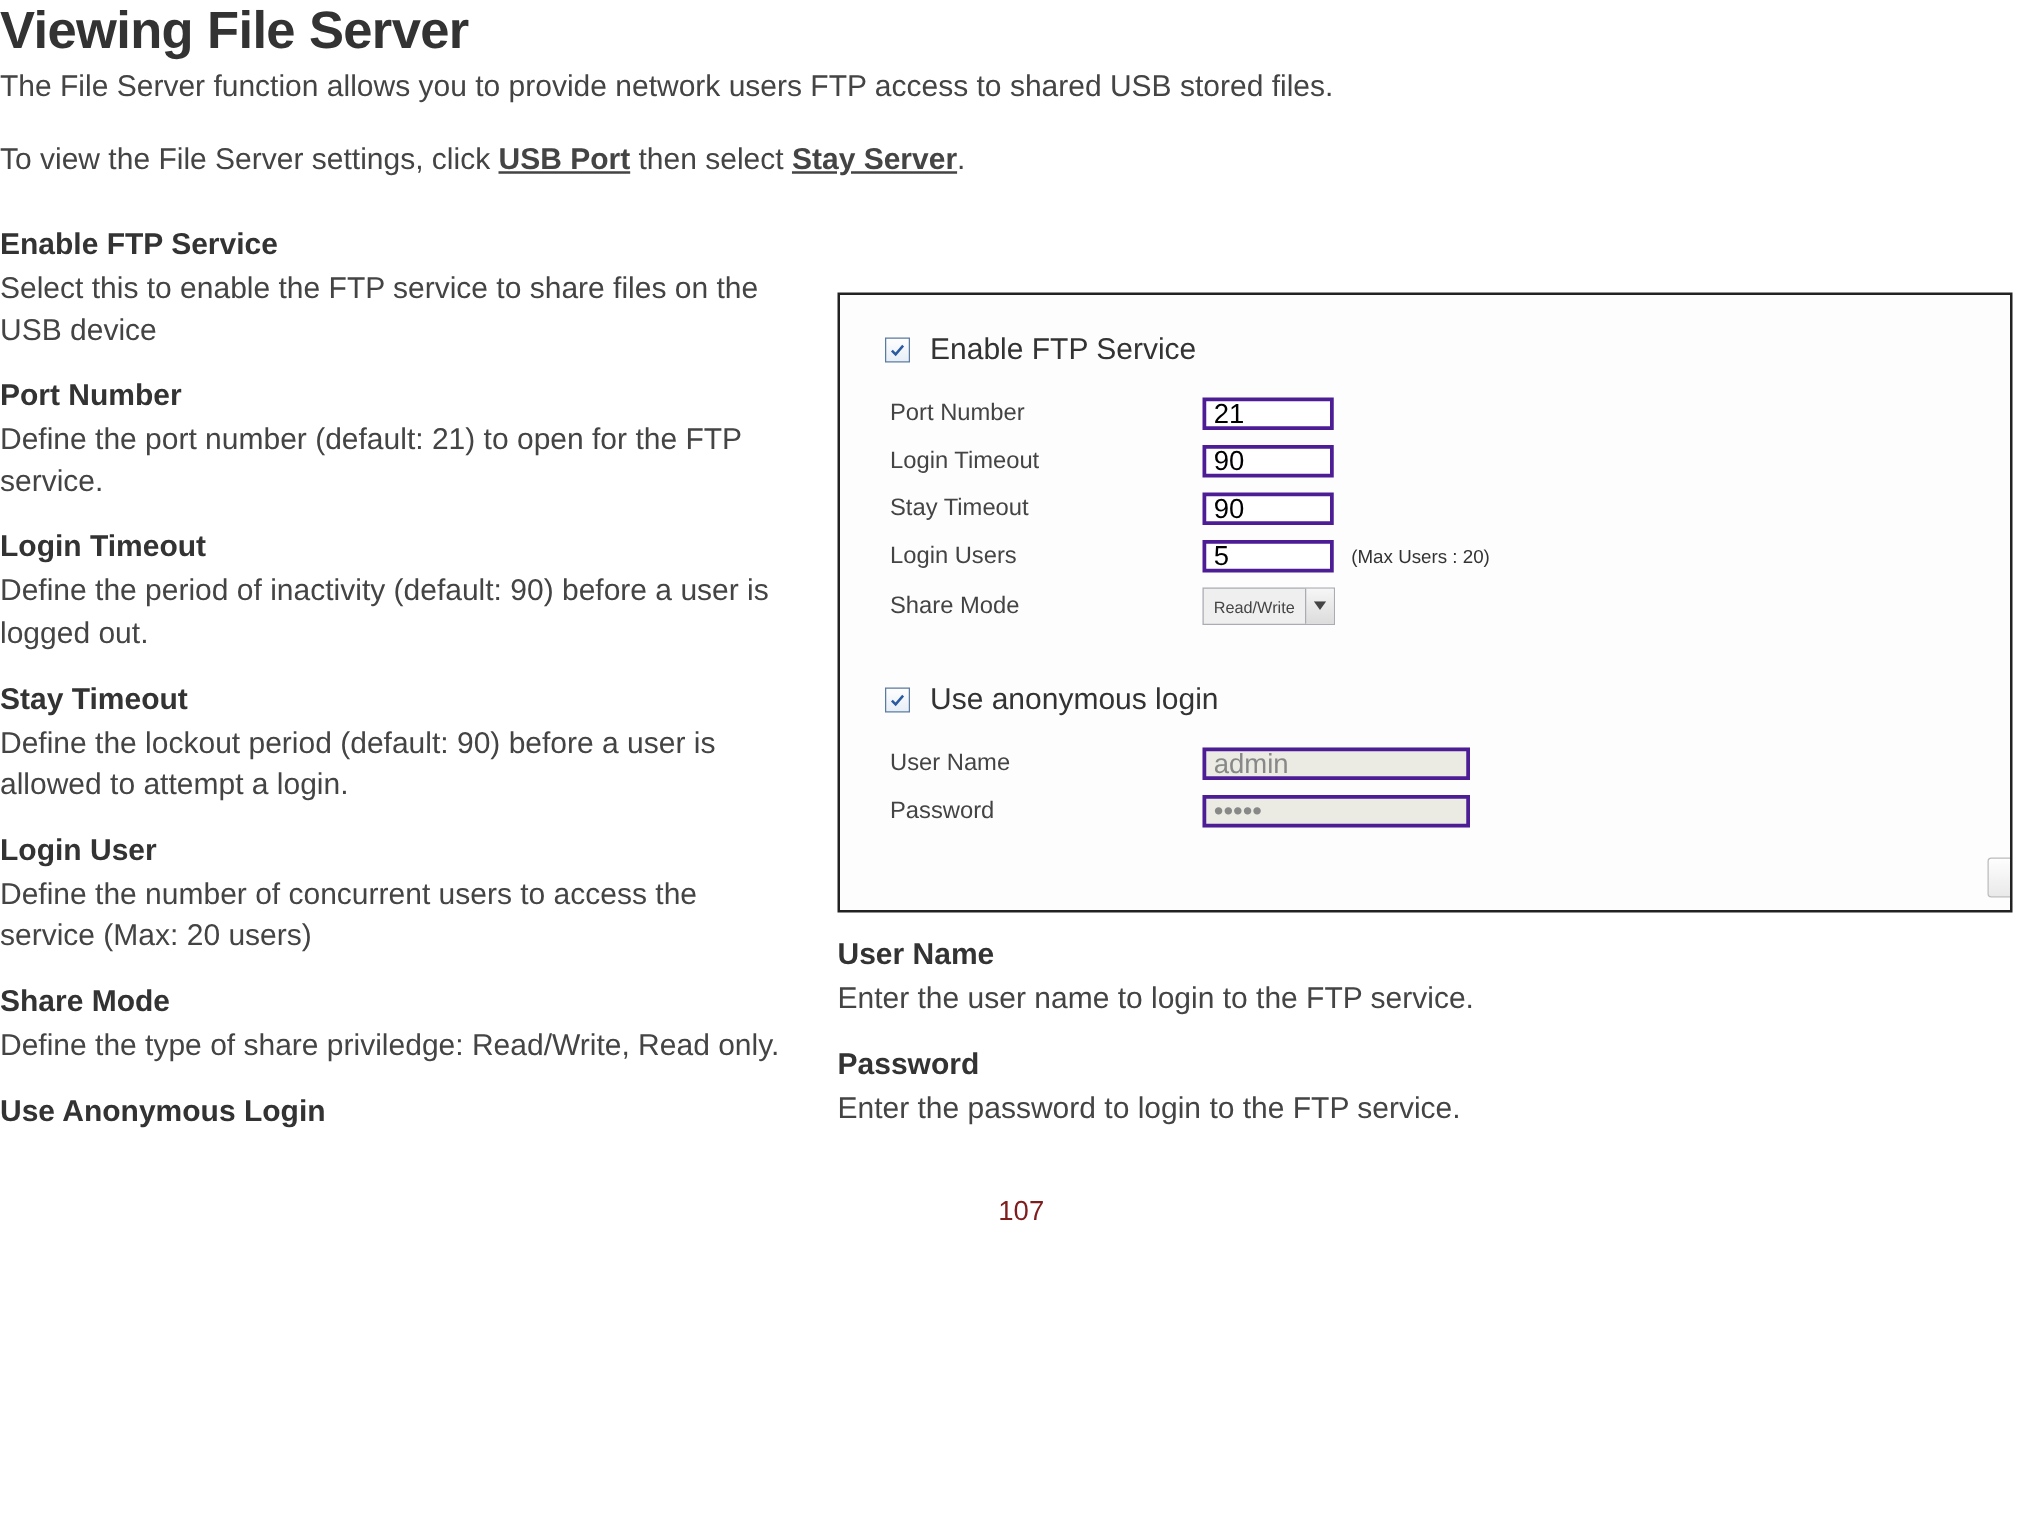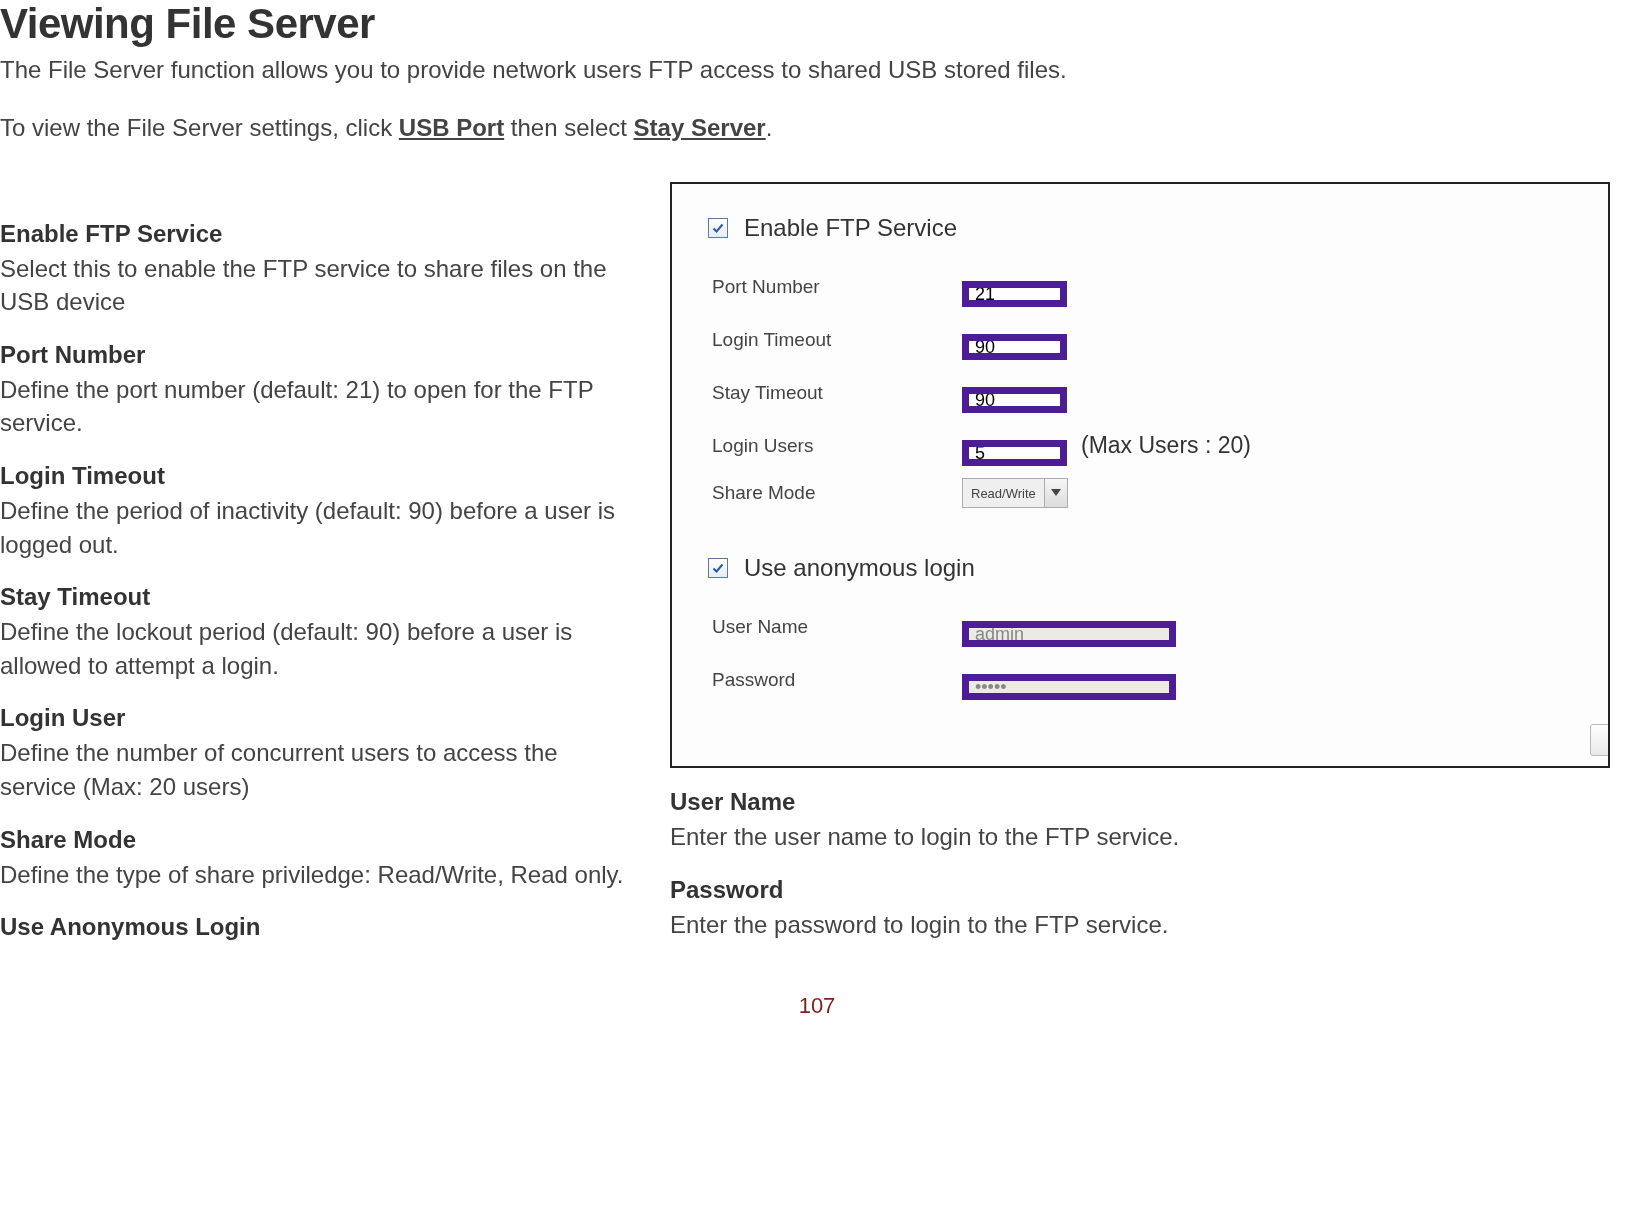--- a/index.html
+++ b/index.html
@@ -100,37 +100,36 @@
       color: #444;
       padding: 6px 0;
     }
     .shot .lbl {
       width: 250px;
       padding-left: 4px;
     }
     .shot input[type=text],
     .shot input[type=password] {
       height: 26px;
-      border: 7px solid #4c1d95;
+      border: 3px solid #4c1d95;
       background: #fff;
       font-family: Arial, sans-serif;
-      font-size: 18px;
+      font-size: 22px;
       padding: 0 6px;
       box-sizing: border-box;
-      margin-top: 15px;
     }
     .shot input[disabled] {
       background: #ebebe4;
       color: #888;
     }
     .shot .w-small { width: 105px; }
     .shot .w-med { width: 214px; }
     .shot .note {
       margin-left: 14px;
-      font-size: 23px;
+      font-size: 15px;
       color: #333;
     }
     .shot .select {
       display: inline-flex;
       align-items: center;
       height: 28px;
       border: 1px solid #a9adb3;
       background: #efefef;
       font-size: 13px;
       padding: 0;

